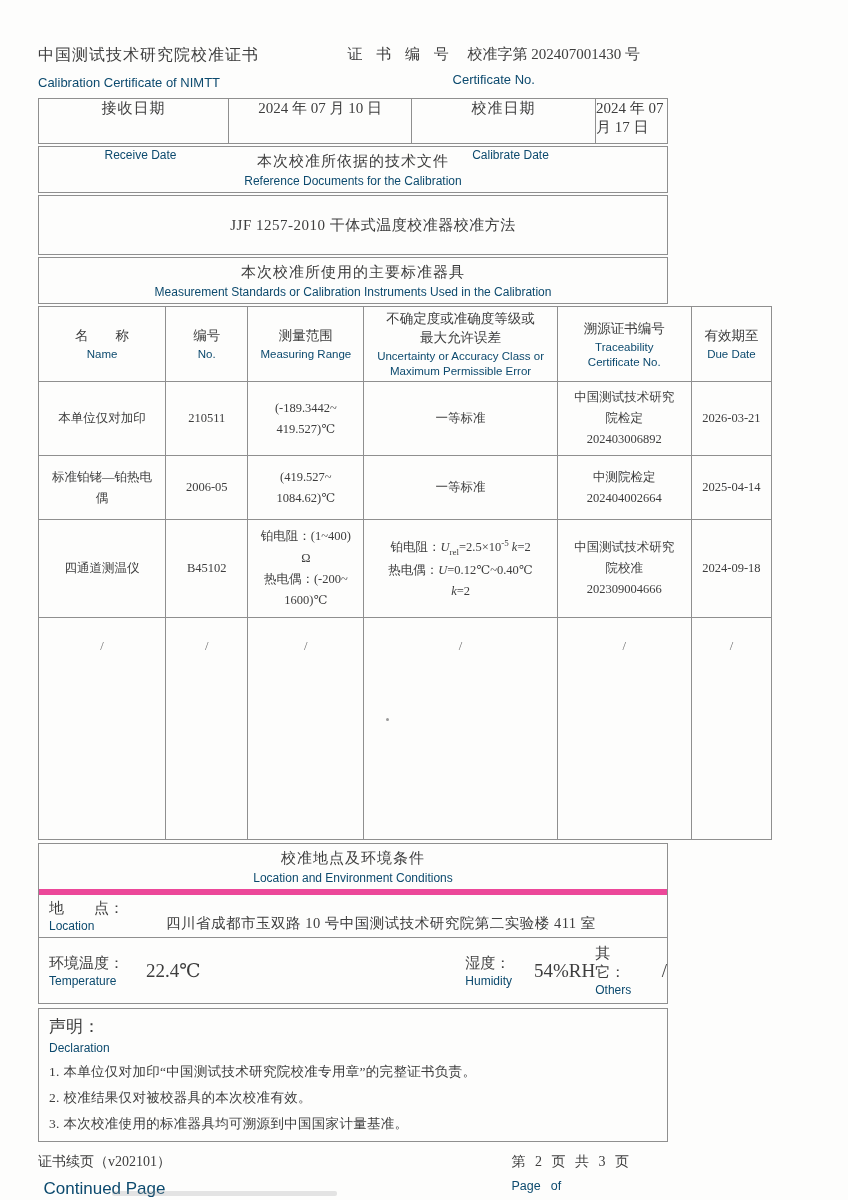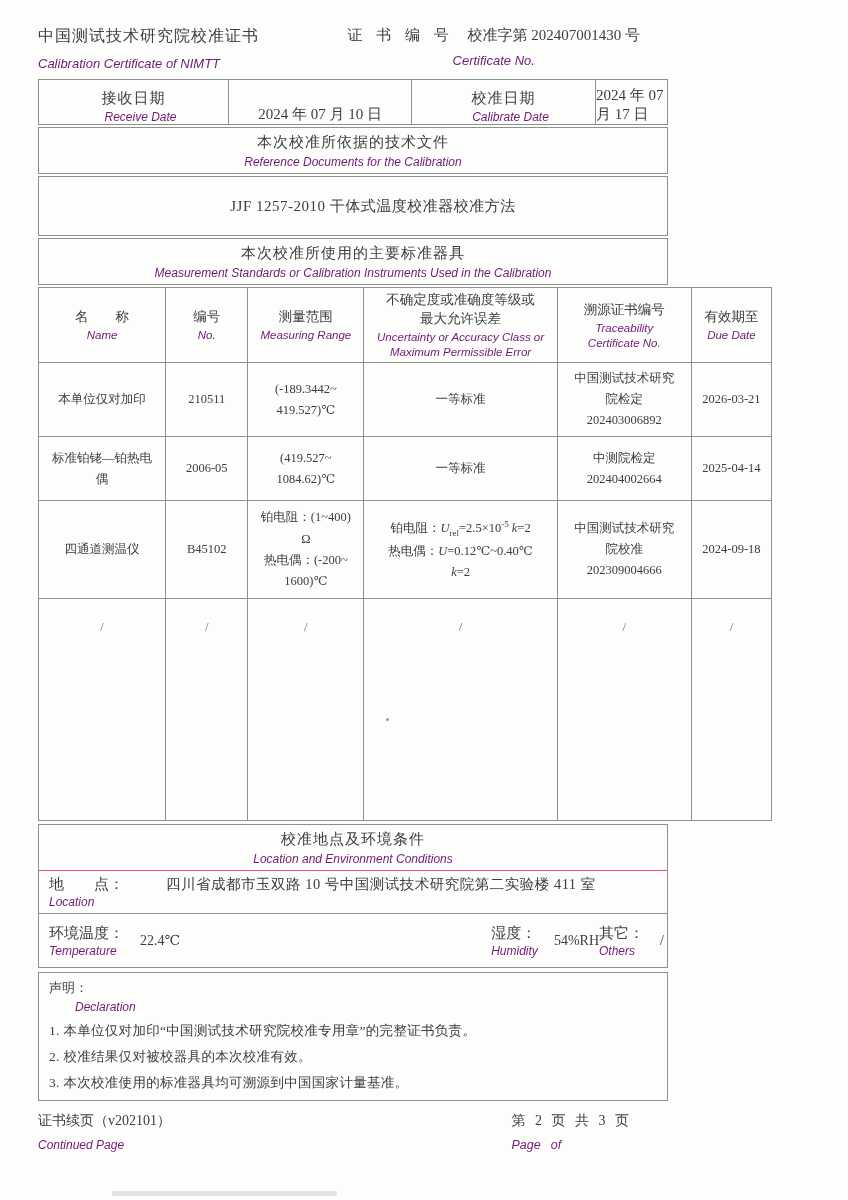--- a/index.html
+++ b/index.html
@@ -5,75 +5,75 @@
   html,body{margin:0;padding:0;}
   body{
     width:848px;height:1200px;
     background:#fdfdfc;
     font-family:"Liberation Serif","DejaVu Serif",serif;
     color:#3d3d3d;
     position:relative;
     -webkit-font-smoothing:antialiased;
   }
   .sheet{position:absolute;left:0;top:0;width:848px;height:1200px;overflow:hidden;}
-  .content{position:absolute;left:38px;top:26px;width:630px;}
-  .en{font-family:"Liberation Sans","DejaVu Sans",sans-serif;color:#701a75;font-style:italic;}
+  .content{position:absolute;left:38px;top:45px;width:630px;}
+  .en{font-family:"Liberation Sans","DejaVu Sans",sans-serif;color:#0c4a6e;}
   
   .hdr{display:flex;justify-content:space-between;align-items:flex-start;margin-bottom:8px;}
   .hdr-left .cn{font-size:16px;letter-spacing:1px;}
   .hdr-left .en{font-size:13px;margin-top:9px;}
   .hdr-right{text-align:center;margin-right:28px;}
   .hdr-right .cn{font-size:15px;}
   .hdr-right .cn .lbl{letter-spacing:5px;margin-right:10px;}
   .hdr-right .en{font-size:13px;margin-top:8px;}
   
   .box{border:1px solid #8f8f8f;margin-top:2px;box-sizing:border-box;background:transparent;}
   .title-box{text-align:center;padding:5px 0 4px 0;}
   .title-box .cn{font-size:15px;letter-spacing:1px;}
   .title-box .en{font-size:12px;margin-top:3px;display:block;}
   
   .dates{display:flex;height:46px;}
-  .dates .cell{box-sizing:border-box;display:flex;flex-direction:column;justify-content:flex-end;align-items:center;}
+  .dates .cell{box-sizing:border-box;display:flex;flex-direction:column;justify-content:flex-start;align-items:center;gap:28px;}
   .dates .cell+.cell{border-left:1px solid #8f8f8f;}
   .dates .lbl-cn{font-size:15px;letter-spacing:1px;}
   .dates .lbl-en{font-size:12px;margin-top:2px;margin-left:14px;}
   .dates .val{font-size:15px;}
   .d1{width:189px;} .d2{width:183px;} .d3{width:184px;} .d4{flex:1;}
   
   .jjf{height:60px;display:flex;align-items:center;justify-content:center;font-size:15px;letter-spacing:.5px;padding-left:40px;}
   
   table.std{border-collapse:collapse;width:734px;table-layout:fixed;margin-top:2px;}
   table.std td,table.std th{border:1px solid #8f8f8f;text-align:center;vertical-align:middle;padding:2px 3px;font-weight:normal;}
   table.std th .cn{font-size:13.5px;white-space:pre-line;line-height:1.35;}
   table.std th .en{font-size:11.5px;white-space:pre-line;line-height:1.3;display:block;margin-top:2px;}
   table.std td{font-size:12.5px;line-height:1.7;}
   .pre{white-space:pre-line;}
   tr.slash-row td{vertical-align:top;padding-top:18px;color:#6a6a6a;}
   .u-cell{line-height:1.75;}
   .u-cell i{font-family:"Liberation Serif","DejaVu Serif",serif;}
   .u-cell sub{font-size:9px;}
   .u-cell sup{font-size:9px;}
   
-  .loc-row{border-top:1px solid #ec4899;display:flex;align-items:flex-start;padding:4px 0 4px 10px;min-height:42px;box-sizing:border-box;}
+  .loc-row{border-top:6px solid #ec4899;display:flex;align-items:flex-end;padding:4px 0 4px 10px;min-height:42px;box-sizing:border-box;}
   .loc-lbl .cn{font-size:15px;}
   .loc-lbl .en{font-size:12px;display:block;margin-top:1px;}
   .loc-addr{font-size:14.5px;margin-left:42px;letter-spacing:.5px;}
   .env-row{border-top:1px solid #8f8f8f;display:flex;align-items:center;padding:6px 0 6px 10px;min-height:54px;box-sizing:border-box;}
   .env-item{display:flex;align-items:center;}
-  .env-val{font-size:14px;margin-left:16px;}
+  .env-val{font-size:19px;margin-left:22px;}
   .env-t{width:290px;} .env-h{width:260px;justify-content:flex-end;}
   
   .decl{margin-top:4px;padding:6px 10px 8px 10px;}
-  .decl .cn-t{font-size:13px;}
-  .decl .en{font-size:12px;display:block;margin-top:3px;margin-left:26px;}
+  .decl .cn-t{font-size:17px;}
+  .decl .en{font-size:12px;display:block;margin-top:3px;}
   .decl-line{font-size:13.5px;margin-top:8px;letter-spacing:.3px;}
   
   .foot{display:flex;justify-content:space-between;margin-top:10px;}
   .foot-left .cn{font-size:14px;}
-  .foot-left .en{font-size:12px;display:block;margin-top:8px;}
+  .foot-left .en{font-size:17px;display:block;margin-top:8px;text-align:center;}
   .foot-right{margin-right:36px;}
   .foot-right .cn{font-size:14px;letter-spacing:3px;}
   .foot-right .en{font-size:12.5px;display:block;margin-top:8px;}
   .foot-right .en .of{margin-left:10px;}
   
   .smudge{position:absolute;left:112px;top:1191px;width:225px;height:5px;background:rgba(150,150,150,.25);border-radius:2px;}
   .speck{position:absolute;left:386px;top:718px;width:3px;height:3px;background:#9a9a9a;border-radius:50%;}
 </style>
 </head>
 <body>

